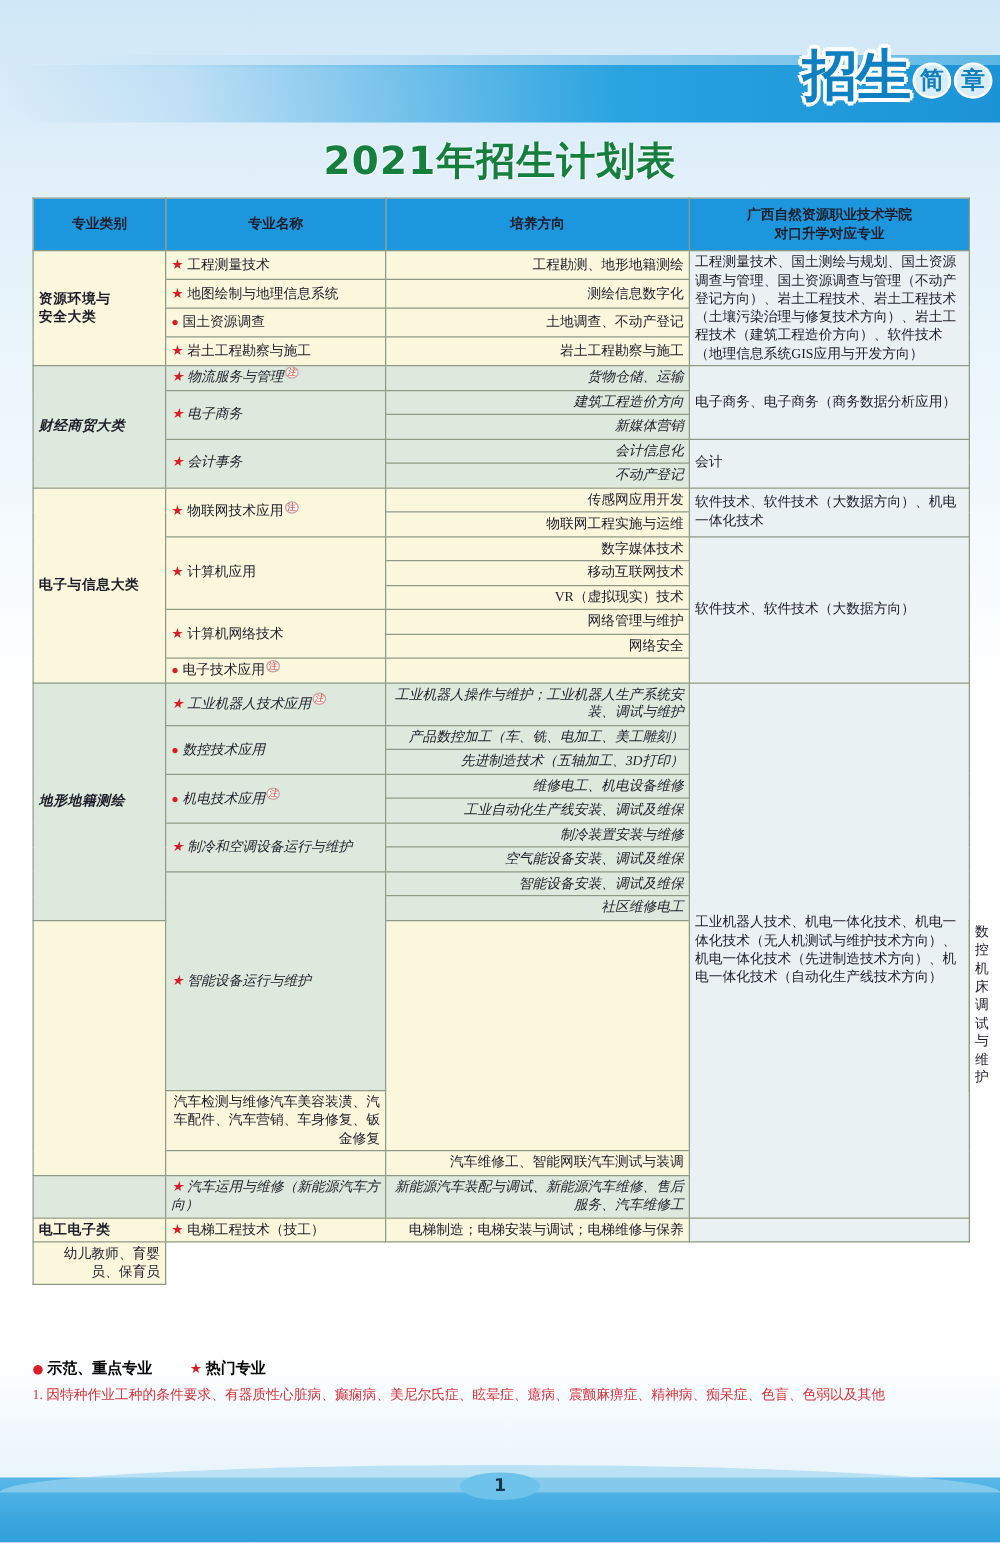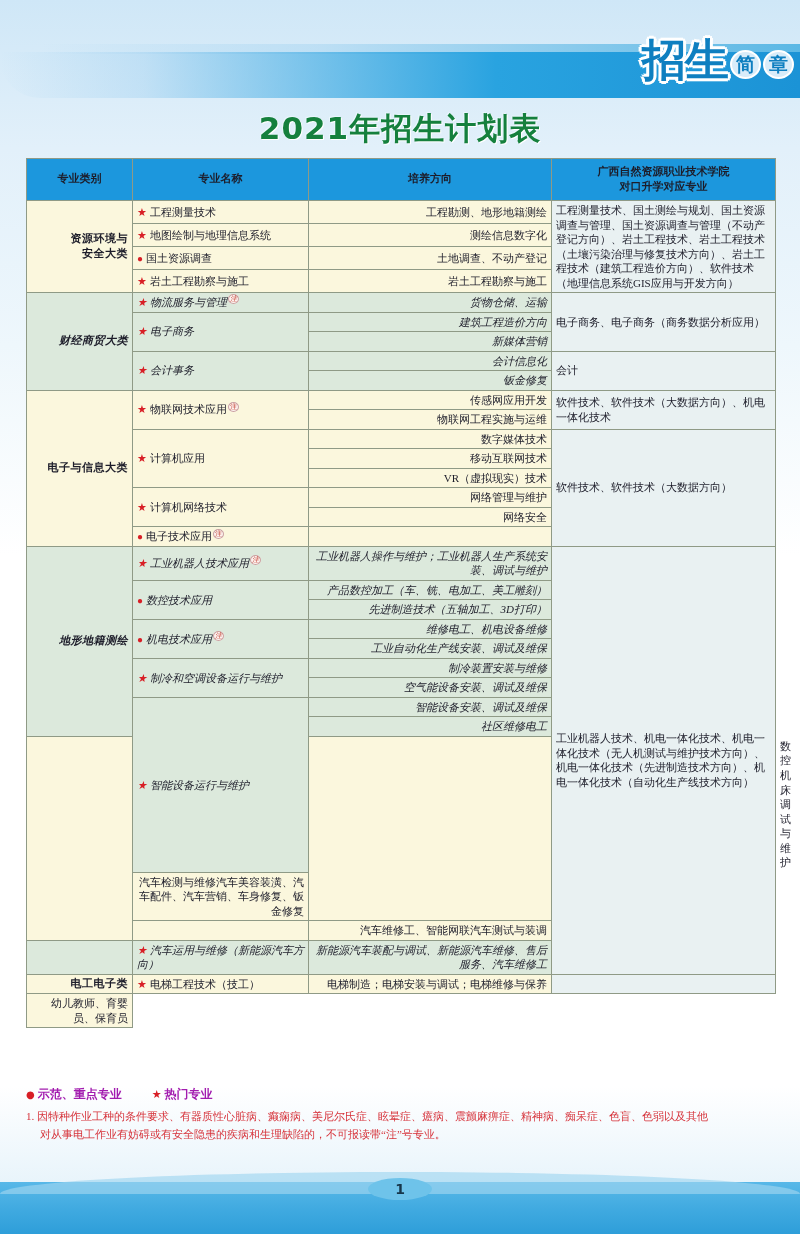--- a/index.html
+++ b/index.html
@@ -69,21 +69,21 @@
     height: 42px;
     border: 1px solid #1577ad;
     line-height: 1.25;
   }
   col.c1 { width: 106px; }
   col.c2 { width: 176px; }
   col.c3 { width: 243px; }
   col.c4 { width: 224px; }
 
   td.cat {
-    text-align: right;
+    text-align: left;
     font-family: "DejaVu Sans", sans-serif;
     font-weight: bold;
     font-size: 13px;
     letter-spacing: .5px;
   }
   td.major { text-align: left; padding-left: 12px; font-size: 12px; }
   td.dir   { text-align: right; padding-left: 9px; font-size: 11.5px; }
   td.corr  { font-size: 11.5px; padding: 4px 6px; font-family: Liberation Serif, serif; }
   td.empty { }
 
@@ -100,21 +100,21 @@
     border: 1px solid #c9a1a1; border-radius: 50%;
     padding: 0 1px; margin-left: 1px; line-height: 1;
     background: #fdf2ef;
   }
 
   
   .legend {
     position: absolute; left: 26px; top: 1086px; width: 749px;
     display: flex; align-items: center; gap: 30px;
     font-family: "DejaVu Sans", sans-serif;
-    font-size: 12px; font-weight: bold; color: #a21caf;
+    font-size: 12px; font-weight: bold; color: #000000;
   }
   .legend span.ic { margin-right: 3px; }
   .notes {
     position: absolute; left: 26px; top: 1108px; width: 749px;
     color: #d6323a; font-size: 11px; line-height: 1.62;
   }
   .notes .ln { display: block; }
   .notes .ln.indent { padding-left: 14px; }
 
   .pg-wave {
@@ -202,21 +202,21 @@
         </tr>
         <tr>
           <td class="dir bg-green">新媒体营销</td>
         </tr>
         <tr>
           <td class="major bg-green" rowspan="2"><span class="mk star"></span><span>会计事务</span></td>
           <td class="dir bg-green">会计信息化</td>
           <td class="corr bg-blue" rowspan="2">会计</td>
         </tr>
         <tr>
-          <td class="dir bg-green">钣金修复</td>
+          <td class="dir bg-green">不动产登记</td>
         </tr>
         <tr>
           <td class="cat bg-cream" rowspan="8">电子与信息大类</td>
           <td class="major bg-cream" rowspan="2"><span class="mk star"></span><span>物联网技术应用</span><sup class="note">注</sup></td>
           <td class="dir bg-cream">传感网应用开发</td>
           <td class="corr bg-blue" rowspan="2">软件技术、软件技术（大数据方向）、机电一体化技术</td>
         </tr>
         <tr>
           <td class="dir bg-cream">物联网工程实施与运维</td>
         </tr>
@@ -310,17 +310,16 @@
   <div>
     <span class="ic mk dot"></span><span>示范、重点专业</span>
   </div>
   <div>
     <span class="ic mk star"></span><span>热门专业</span>
   </div>
 </div>
 
 <div class="notes">
   <span class="ln">1. 因特种作业工种的条件要求、有器质性心脏病、癫痫病、美尼尔氏症、眩晕症、癔病、震颤麻痹症、精神病、痴呆症、色盲、色弱以及其他</span>
-  <span class="ln indent">对从事电工作业有妨碍或有安全隐患的疾病和生理缺陷的，不可报读带“注”号专业。</span>
 </div>
 
 <div class="pg-wave"></div>
 <div class="pg-num">1</div>
 
 </body></html>

